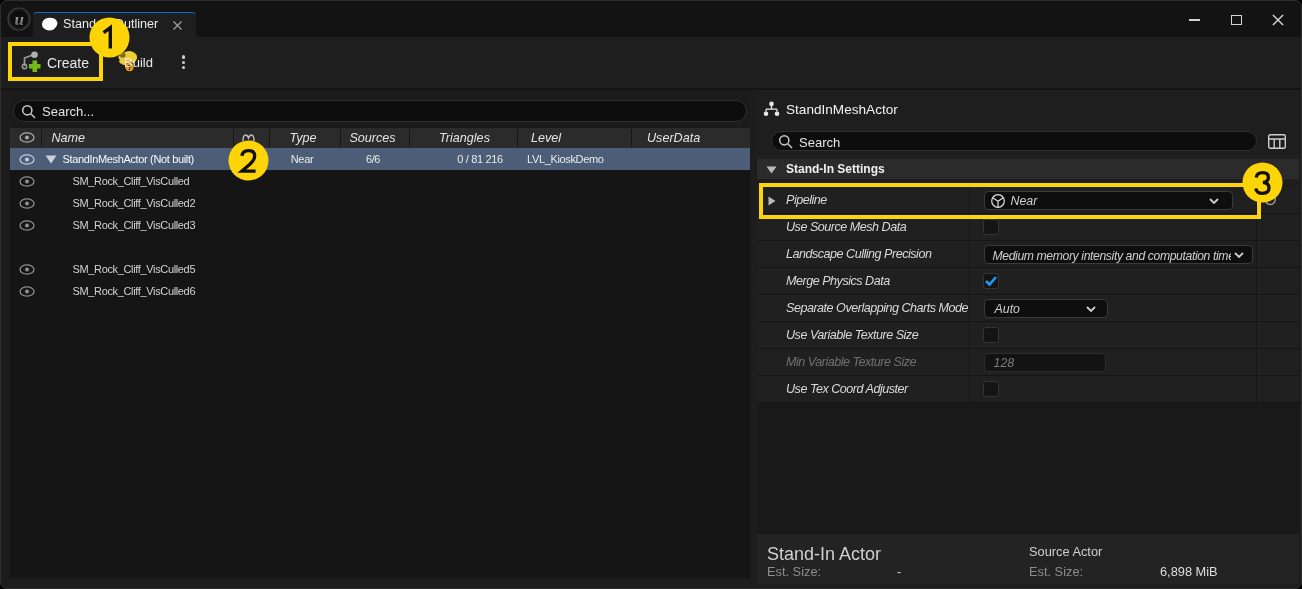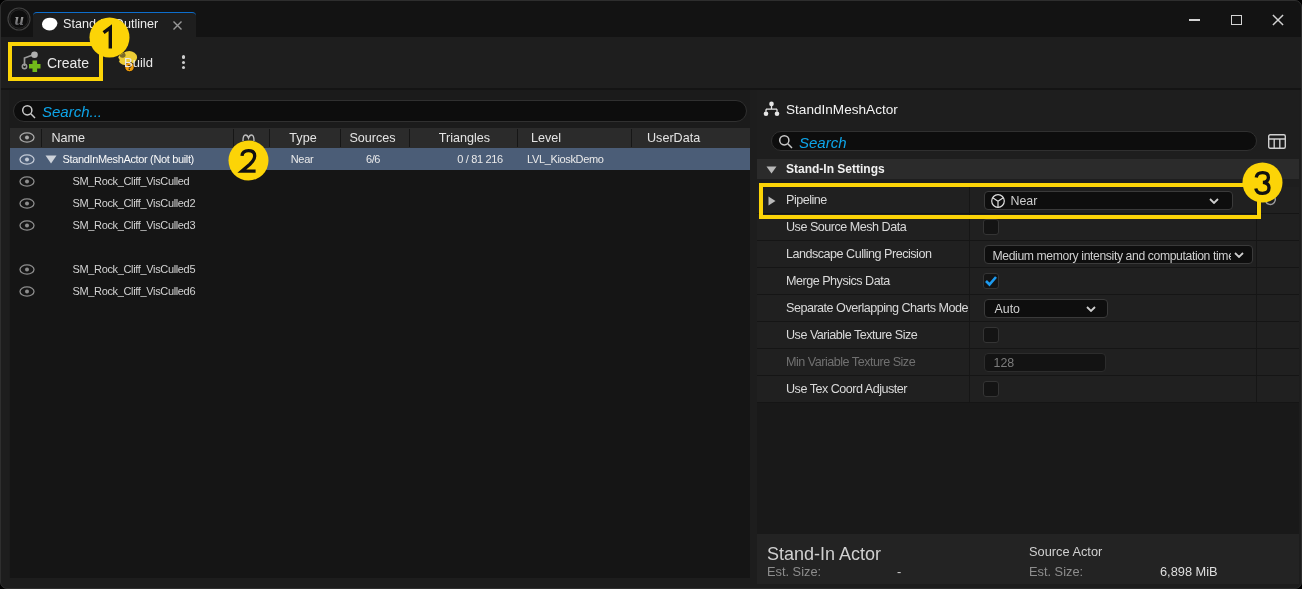--- a/index.html
+++ b/index.html
@@ -10,34 +10,34 @@
 .abs { position:absolute; }
 
 #titlebar { position:absolute; left:0; top:0; width:1302px; height:37px; background:#131313; }
 #toolbar { position:absolute; left:0; top:37px; width:1302px; height:51px; background:#1e1e1e; }
 #tbsep { position:absolute; left:0; top:88px; width:1302px; height:2px; background:#141414; }
 #tab { position:absolute; left:33px; top:12px; width:163px; height:25px; background:#1e1e1e; border-top:1.5px solid #0d6ecd; border-radius:4px 4px 0 0; }
 .wbtn { position:absolute; color:#d2d2d2; }
 
 #lpanel { position:absolute; left:9px; top:90px; width:741px; height:488px; background:#1b1b1b; }
 #lrows { position:absolute; left:1px; top:58px; width:740px; height:430px; background:#151515; }
-#lheader { position:absolute; left:1px; top:38px; width:740px; height:20px; background:#2b2b2b; }
+#lheader { position:absolute; left:1px; top:38px; width:740px; height:20px; background:#2b2b2b;font-style:italic; }
 .hsep { position:absolute; top:1px; width:1px; height:18px; background:#161616; }
 #selrow { position:absolute; left:0px; top:0px; width:740px; height:22px; background:#4b5d77; }
 .row { position:absolute; left:0; width:740px; height:22px; }
 .rowtxt { position:absolute; top:50%; transform:translateY(-50%); font-size:11px; letter-spacing:-0.35px; color:#d2d2d2; white-space:nowrap; }
 .hdrtxt { position:absolute; top:50%; transform:translateY(-50%); font-size:12.6px; color:#e4e4e4; white-space:nowrap; }
 .ctr { transform:translate(-50%,-50%); }
 
 .pill { position:absolute; background:#0d0d0d; border:1px solid #303030; border-radius:11px; }
-.ph { position:absolute; top:50%; transform:translateY(-50%); color:#0ea5e9; font-size:15px;font-style:italic; }
+.ph { position:absolute; top:50%; transform:translateY(-50%); color:#e5e5e5; font-size:13px; }
 
 #rpanel { position:absolute; left:757px; top:90px; width:542px; height:494px; background:#1e1e1e; }
 #rcat { position:absolute; left:0; top:68.5px; width:542px; height:20px; background:#2b2b2b; }
-#rrows { position:absolute; left:0; top:96.5px; width:542px; height:216px; background:#202020; }
+#rrows { position:absolute; left:0; top:96.5px; width:542px; height:216px; background:#202020;font-style:italic; }
 .rrow { position:absolute; left:0; width:542px; height:27px; border-bottom:1px solid #151515; }
 .rlabel { position:absolute; left:29px; top:50%; transform:translateY(-50%); font-size:12.6px; letter-spacing:-0.5px; color:#d9d9d9; white-space:nowrap; }
 .vsep1 { position:absolute; left:212px; top:0; width:1px; height:216px; background:#161616; }
 .vsep2 { position:absolute; left:499px; top:0; width:1px; height:216px; background:#161616; }
 #rempty { position:absolute; left:0; top:312.5px; width:542px; height:131px; background:#191919; }
 #rbottom { position:absolute; left:0; top:443.5px; width:542px; height:50.5px; background:#232323; }
 .dd { position:absolute; background:#0e0e0e; border:1px solid #3a3a3a; border-radius:4px; color:#cfcfcf; font-size:12.4px; }
 .chk { position:absolute; width:16px; height:16px; background:#141414; border:1px solid #343434; border-radius:3px; }
 .chev { position:absolute; width:10px; height:6px; }
 

